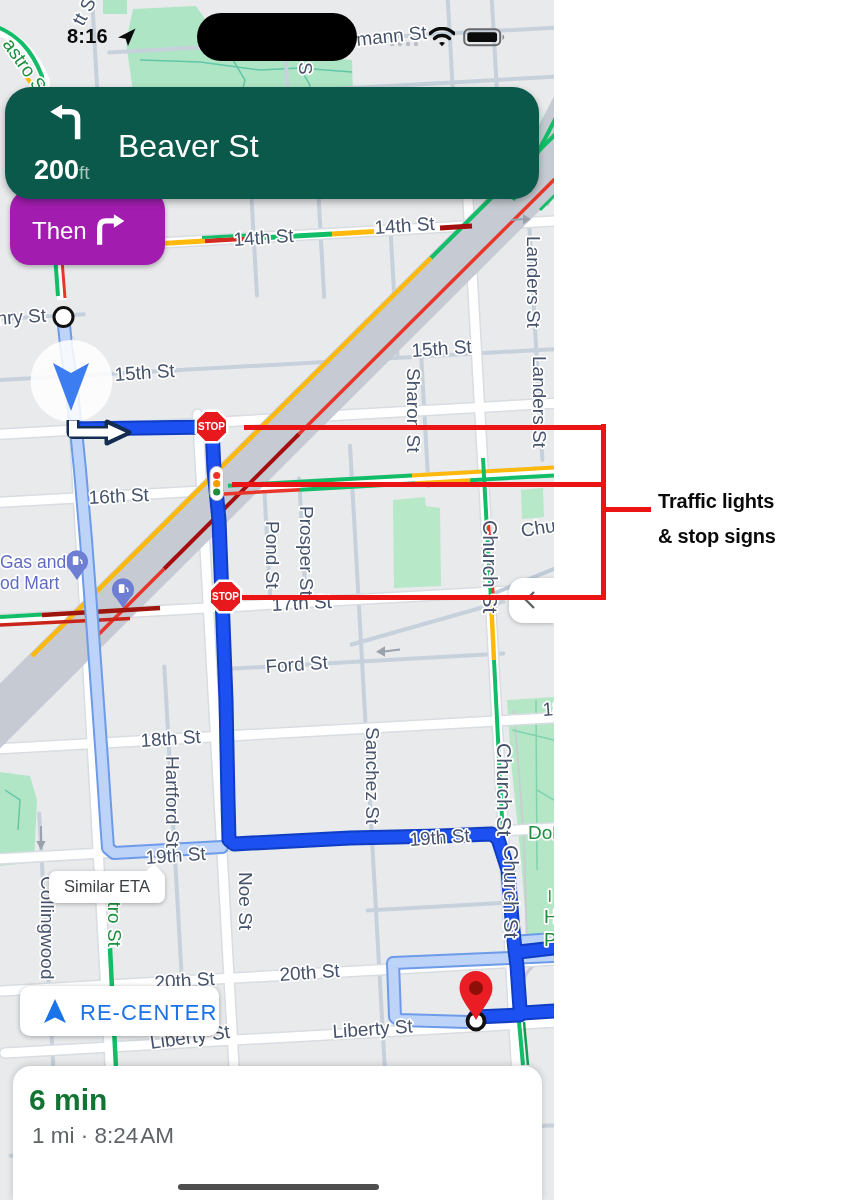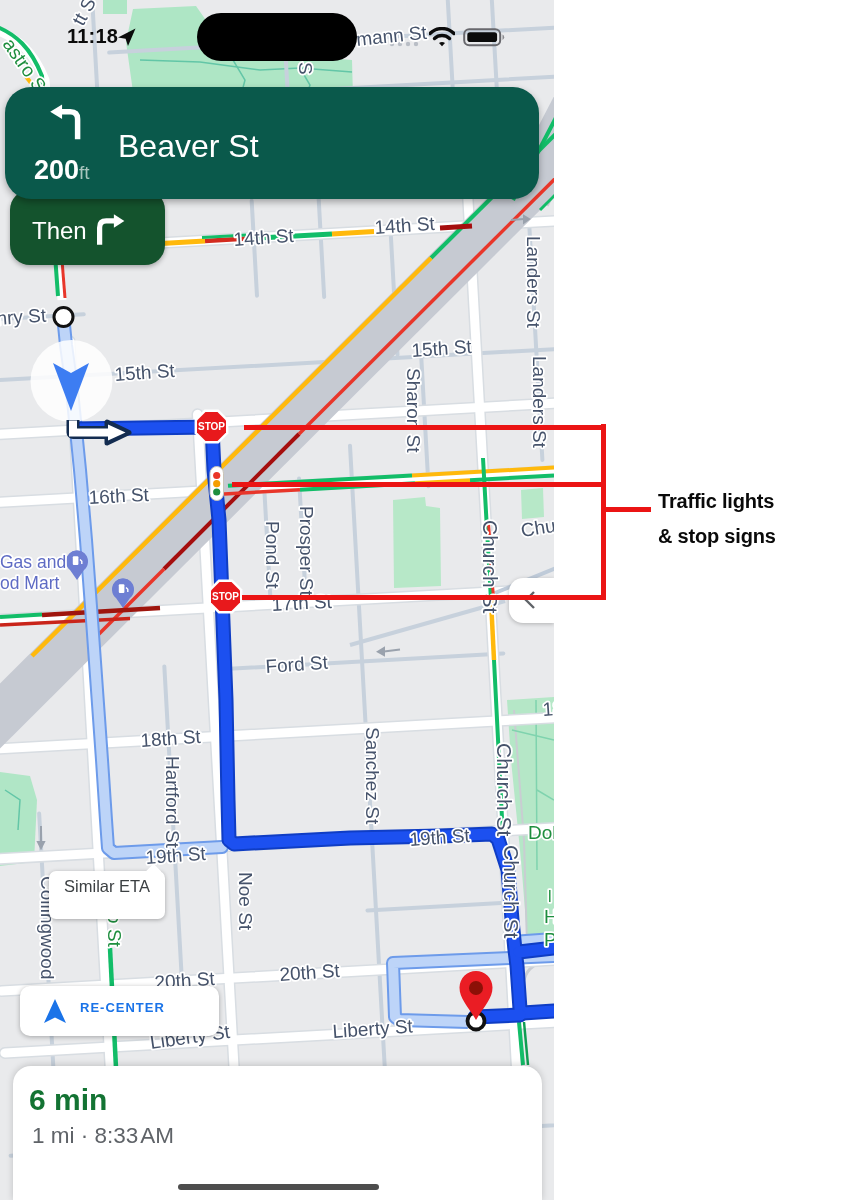--- a/index.html
+++ b/index.html
@@ -347,41 +347,41 @@
    <text transform="translate(544,923)">H</text>
    <text transform="translate(544,946)">P</text>
   </g>
 
   <g font-family="Liberation Sans,sans-serif" font-size="17.5" fill="#5E6BC4" stroke="#FFFFFF" stroke-width="3.5" paint-order="stroke" stroke-linejoin="round">
    <text transform="translate(0,568)">Gas and</text>
    <text transform="translate(0,589)">od Mart</text>
   </g>
   </svg>
 
-  <div class="ov" style="left:67px;top:25px;font-size:20px;font-weight:bold;color:#0B0B0B;letter-spacing:0.2px;">11:18</div>
+  <div class="ov" style="left:67px;top:25px;font-size:20px;font-weight:bold;color:#0B0B0B;letter-spacing:0.2px;">8:16</div>
 
   <svg class="ov" style="left:117px;top:27px" width="20" height="20" viewBox="0 0 20 20">
         <path d="M1,10.5 L18.5,1.5 L11,19 L8.6,11.8 Z" fill="#0B0B0B"></path>
       </svg>
 
   <div class="ov" style="left:197px;top:13px;width:160px;height:48px;border-radius:24px;background:#000;"></div>
 
   <svg class="ov" style="left:429px;top:27px" width="26" height="20" viewBox="0 0 26 20">
    <path d="M1,6.5 A17,17 0 0 1 25,6.5" fill="none" stroke="#0B0B0B" stroke-width="3.4" stroke-linecap="round"></path>
    <path d="M5.5,11.5 A11,11 0 0 1 20.5,11.5" fill="none" stroke="#0B0B0B" stroke-width="3.4" stroke-linecap="round"></path>
    <path d="M10,16 A5.5,5.5 0 0 1 16,16 L13,19.2 Z" fill="#0B0B0B"></path>
   </svg>
 
   <svg class="ov" style="left:463px;top:27px" width="43" height="20" viewBox="0 0 43 20">
    <rect x="1.2" y="2.2" width="36" height="16" rx="5" fill="none" stroke="#68686D" stroke-width="2"></rect>
    <rect x="4.3" y="5.3" width="29.8" height="9.8" rx="2.8" fill="#0B0B0B"></rect>
    <path d="M39.5,7.5 a3,3 0 0 1 0,5.4 Z" fill="#8A8A8E"></path>
   </svg>
 
-  <div class="ov" style="left:10px;top:190px;width:155px;height:75px;border-radius:20px;background:#14532d;box-shadow:0 2px 5px rgba(0,0,0,0.3);padding-left:7px;">
+  <div class="ov" style="left:10px;top:190px;width:155px;height:75px;border-radius:20px;background:#a21caf;box-shadow:0 2px 5px rgba(0,0,0,0.3);padding-left:7px;">
 
    <div style="position:absolute;left:22px;top:27px;font-size:24px;color:#fff;">Then</div>
 
    <svg style="position:absolute;left:82px;top:24px" width="40" height="33" viewBox="0 0 42 34">
     <path d="M8,32 L8,14 Q8,7 15,7 L24,7" fill="none" stroke="#fff" stroke-width="5.5"></path>
     <polygon points="23,0 23,14 34,7" fill="#fff"></polygon>
    </svg>
   </div>
 
   <div class="ov" style="left:5px;top:87px;width:534px;height:112px;border-radius:26px;background:#0A594B;box-shadow:0 3px 7px rgba(0,0,0,0.32);">
@@ -389,43 +389,43 @@
    <svg style="position:absolute;left:36px;top:12px" width="44" height="42" viewBox="0 0 48 46">
     <path d="M40,44 L40,22 Q40,14 32,14 L22,14" fill="none" stroke="#fff" stroke-width="6"></path>
     <polygon points="23,6 23,22 10,14" fill="#fff"></polygon>
    </svg>
 
    <div style="position:absolute;left:113px;top:41px;font-size:32px;color:#fff;">Beaver St</div>
 
    <div style="position:absolute;left:29px;top:68px;font-size:27px;font-weight:bold;color:#fff;">200<span style="font-size:19px;font-weight:normal;color:#A9C6BE">ft</span></div>
   </div>
 
-  <div class="ov" style="left:49px;top:871px;width:116px;height:48px;border-radius:7px;background:#fff;box-shadow:0 1px 4px rgba(0,0,0,0.3);">
+  <div class="ov" style="left:49px;top:871px;width:116px;height:32px;border-radius:7px;background:#fff;box-shadow:0 1px 4px rgba(0,0,0,0.3);">
    <div style="position:absolute;left:0;top:6px;width:100%;text-align:center;font-size:16.5px;color:#3C4043;">Similar ETA</div>
    <div style="position:absolute;right:6px;top:-5px;width:11px;height:11px;background:#fff;transform:rotate(45deg);"></div>
   </div>
 
   <div class="ov" style="left:509px;top:578px;width:45px;height:45px;background:#fff;border-radius:14px 0 0 14px;box-shadow:0 1px 4px rgba(0,0,0,0.25);">
    <svg style="position:absolute;left:14px;top:12px" width="14" height="20" viewBox="0 0 14 20">
           <path d="M11,2 L3,10 L11,18" fill="none" stroke="#5F6368" stroke-width="2.4"></path>
         </svg>
   </div>
 
   <div class="ov" style="left:20px;top:986px;width:199px;height:50px;border-radius:10px;background:#fff;box-shadow:0 1px 5px rgba(0,0,0,0.3);">
    <svg style="position:absolute;left:23px;top:12px" width="24" height="26" viewBox="0 0 24 26">
           <path d="M12,1 L23,25 L12,19.5 L1,25 Z" fill="#1A73E8"></path>
         </svg>
-   <div style="position:absolute;left:60px;top:14px;font-size:13px;font-weight:bold;color:#1A73E8;letter-spacing:1px;">RE-CENTER</div>
+   <div style="position:absolute;left:60px;top:14px;font-size:22px;font-weight:normal;color:#1A73E8;letter-spacing:1px;">RE-CENTER</div>
   </div>
 
   <div class="ov" style="left:13px;top:1066px;width:529px;height:135px;border-radius:18px 18px 0 0;background:#fff;box-shadow:0 -1px 7px rgba(0,0,0,0.18);">
 
    <div style="position:absolute;left:16px;top:17px;font-size:30px;font-weight:bold;color:#137333;">6 min</div>
 
-   <div style="position:absolute;left:19px;top:57px;font-size:22.5px;color:#5F6368;">1 mi · 8:33 AM</div>
+   <div style="position:absolute;left:19px;top:57px;font-size:22.5px;color:#5F6368;">1 mi · 8:24 AM</div>
 
    <div style="position:absolute;left:165px;top:118px;width:201px;height:6px;border-radius:3px;background:#4D4D4D;"></div>
   </div>
  </div>
 
  <div class="ov" style="left:244px;top:425px;width:362px;height:5px;background:#EB1414;"></div>
 
  <div class="ov" style="left:232px;top:482px;width:374px;height:5px;background:#EB1414;"></div>
 
  <div class="ov" style="left:242px;top:595px;width:364px;height:5px;background:#EB1414;"></div>

